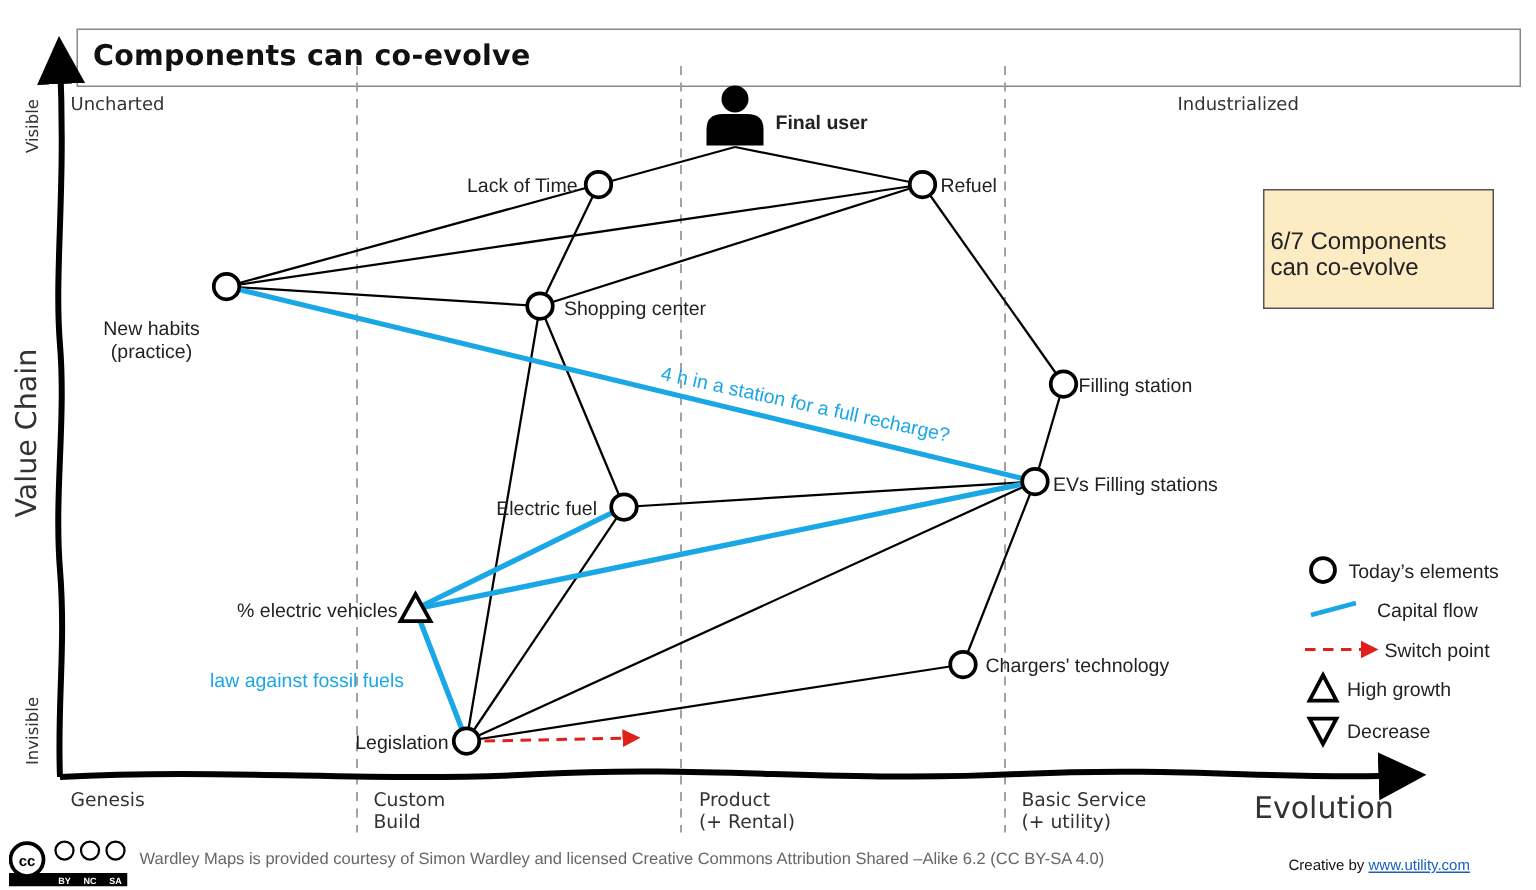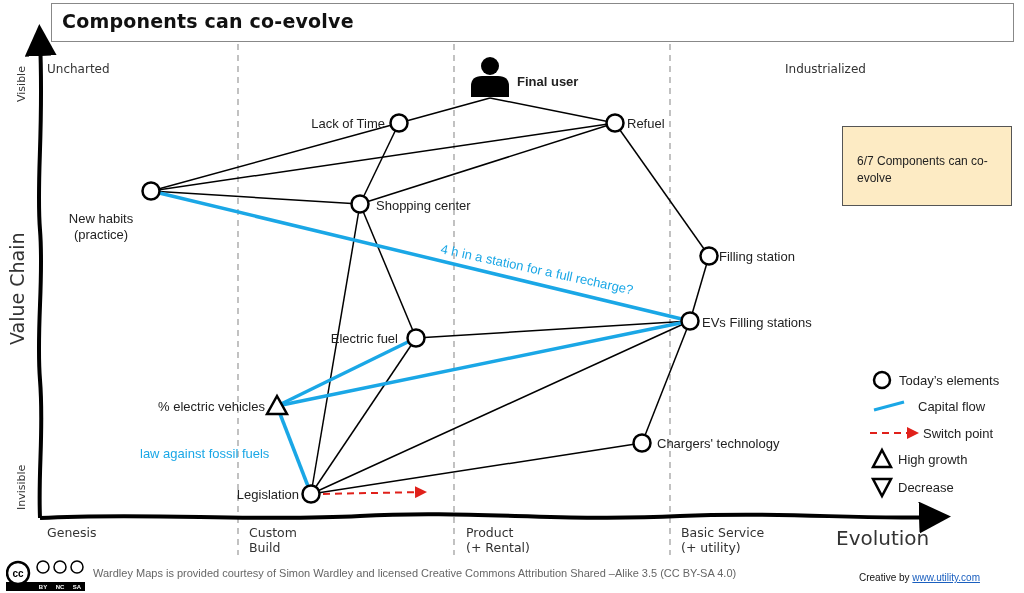--- a/index.html
+++ b/index.html
@@ -1,28 +1,28 @@
 <!DOCTYPE html>
 <html><head>
 <meta charset="utf-8">
 <style>
   html, body { margin:0; padding:0; background:#ffffff; }
   body { width:1024px; height:593px; position:relative; overflow:hidden;
          font-family:"Liberation Sans", sans-serif; color:#222; }
-  .title-box { position:absolute; left:51px; top:3px; width:963px; height:39px;
+  .title-box { position:absolute; left:51px; top:19px; width:963px; height:39px;
                border:1.5px solid #888; box-sizing:border-box; background:#fff;padding-left:27px; }
   .title-box span { position:absolute; left:10px; top:6px; font-family:"DejaVu Sans", sans-serif;
                     font-weight:bold; font-size:19px; color:#111; letter-spacing:0.2px; }
   svg#map { position:absolute; left:0; top:0; }
   .hand { font-family:"DejaVu Sans", sans-serif; fill:#333; }
   .lbl { font-family:"Liberation Sans", sans-serif; font-size:13px; fill:#222; }
-  .note { position:absolute; left:842px; top:126px; width:170px; height:80px; background:#fdebc4;
+  .note { position:absolute; left:842px; top:126px; width:154px; height:80px; background:#fdebc4;
           border-left:1.5px solid #555; border-right:1.5px solid #555;
           border-top:1px solid #555; border-bottom:1px solid #555; box-sizing:border-box;
-          font-size:12px; padding:26px 4px 0 14px; line-height:17px; color:#222; }
+          font-size:16px; padding:26px 4px 0 4px; line-height:17px; color:#222; }
   .footer-text { position:absolute; left:93px; top:567px; font-size:11px; color:#666; }
   .pub { position:absolute; left:859px; top:572px; font-size:10px; color:#111; }
   .pub a { color:#1a5fbf; text-decoration:underline; }
   .cc { position:absolute; left:6px; top:557px; width:79px; height:34px; }
 </style>
 </head>
 <body>
 
 <div class="title-box">
   <span>Components can co-evolve</span>
@@ -164,16 +164,16 @@
   <circle cx="12" cy="16" r="11" fill="#fff" stroke="#000" stroke-width="2.5"></circle>
   <text x="12" y="20" font-size="10" font-weight="bold" text-anchor="middle" font-family="Liberation Sans, sans-serif">cc</text>
   <circle cx="37" cy="10" r="6" fill="#fff" stroke="#000" stroke-width="1.5"></circle>
   <circle cx="54" cy="10" r="6" fill="#fff" stroke="#000" stroke-width="1.5"></circle>
   <circle cx="71" cy="10" r="6" fill="#fff" stroke="#000" stroke-width="1.5"></circle>
   <text id="cc-by" x="37" y="32" font-size="6" fill="#fff" text-anchor="middle" font-family="Liberation Sans, sans-serif" font-weight="bold">BY</text>
   <text id="cc-nc" x="54" y="32" font-size="6" fill="#fff" text-anchor="middle" font-family="Liberation Sans, sans-serif" font-weight="bold">NC</text>
   <text id="cc-sa" x="71" y="32" font-size="6" fill="#fff" text-anchor="middle" font-family="Liberation Sans, sans-serif" font-weight="bold">SA</text>
 </svg>
 
-<div class="footer-text">Wardley Maps is provided courtesy of Simon Wardley and licensed  Creative Commons Attribution Shared –Alike 3.5 (CC BY-SA 4.0)</div>
+<div class="footer-text">Wardley Maps is provided courtesy of Simon Wardley and licensed  Creative Commons Attribution Shared –Alike 6.2 (CC BY-SA 4.0)</div>
 <div class="pub">
   <span>Creative by </span><a>www.utility.com</a>
 </div>
 
 </body></html>

